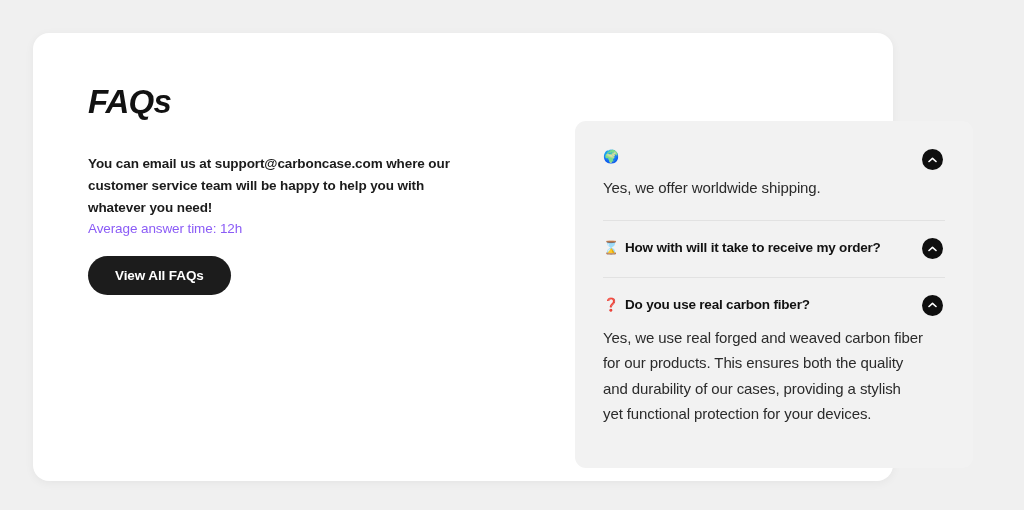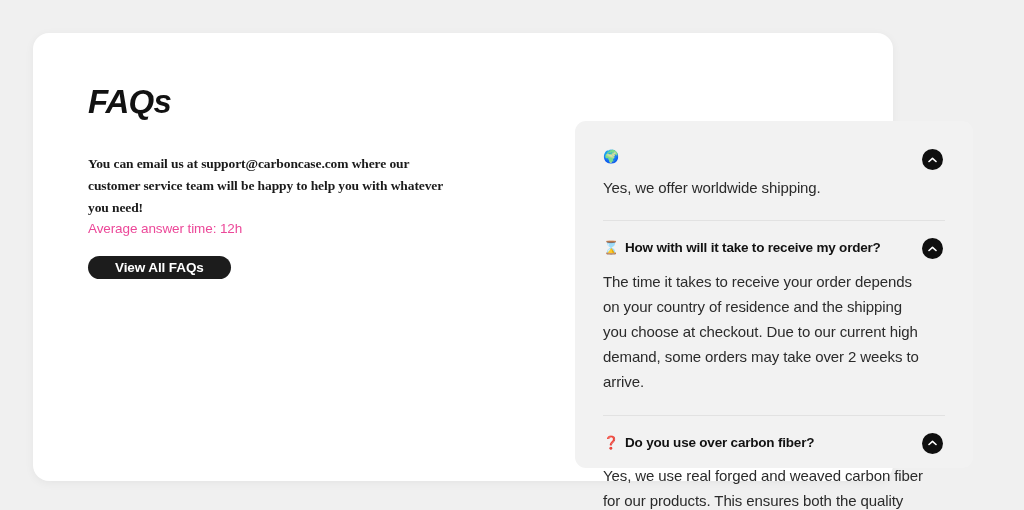--- a/index.html
+++ b/index.html
@@ -52,35 +52,34 @@
   }
 
   .contact-text {
     margin-top: 35px;
     width: 372px;
     font-size: 13.5px;
     font-weight: 700;
     line-height: 1.62;
     color: #1b1b1b;
     letter-spacing: -0.1px;
-    font-family: Liberation Serif, serif;
   }
 
   .avg-time {
     margin-top: 2px;
     font-size: 13.5px;
     font-weight: 400;
-    color: #ec4899;
+    color: #8b5cf6;
     letter-spacing: -0.1px;
   }
 
   .view-all-btn {
     display: inline-block;
     margin-top: 20px;
-    padding: 4px 27px;
+    padding: 12px 27px;
     background: #1c1c1c;
     color: #ffffff;
     border: none;
     border-radius: 999px;
     font-family: "Liberation Sans", sans-serif;
     font-size: 13.5px;
     font-weight: 800;
     letter-spacing: -0.1px;
     cursor: pointer;
   }
@@ -184,32 +183,31 @@
             <path d="M1 4.5 L4.5 1.3 L8 4.5" fill="none" stroke="#ffffff" stroke-width="1.6" stroke-linecap="round" stroke-linejoin="round"></path>
           </svg>
         </button>
       </div>
 
       <div class="faq-item">
         <div class="faq-q">
           <span class="q-emoji">⌛</span>
           <span>How with will it take to receive my order?</span>
         </div>
-        <div class="faq-a">The time it takes to receive your order depends on your country of residence and the shipping you choose at checkout. Due to our current high demand, some orders may take over 2 weeks to arrive.</div>
         <button class="toggle-btn">
           <svg width="9" height="6" viewBox="0 0 9 6">
             <path d="M1 4.5 L4.5 1.3 L8 4.5" fill="none" stroke="#ffffff" stroke-width="1.6" stroke-linecap="round" stroke-linejoin="round"></path>
           </svg>
         </button>
       </div>
 
       <div class="faq-item">
         <div class="faq-q">
           <span class="q-emoji">❓</span>
-          <span>Do you use over carbon fiber?</span>
+          <span>Do you use real carbon fiber?</span>
         </div>
         <div class="faq-a">Yes, we use real forged and weaved carbon fiber for our products. This ensures both the quality and durability of our cases, providing a stylish yet functional protection for your devices.</div>
         <button class="toggle-btn">
           <svg width="9" height="6" viewBox="0 0 9 6">
             <path d="M1 4.5 L4.5 1.3 L8 4.5" fill="none" stroke="#ffffff" stroke-width="1.6" stroke-linecap="round" stroke-linejoin="round"></path>
           </svg>
         </button>
       </div>
 
     </div>

